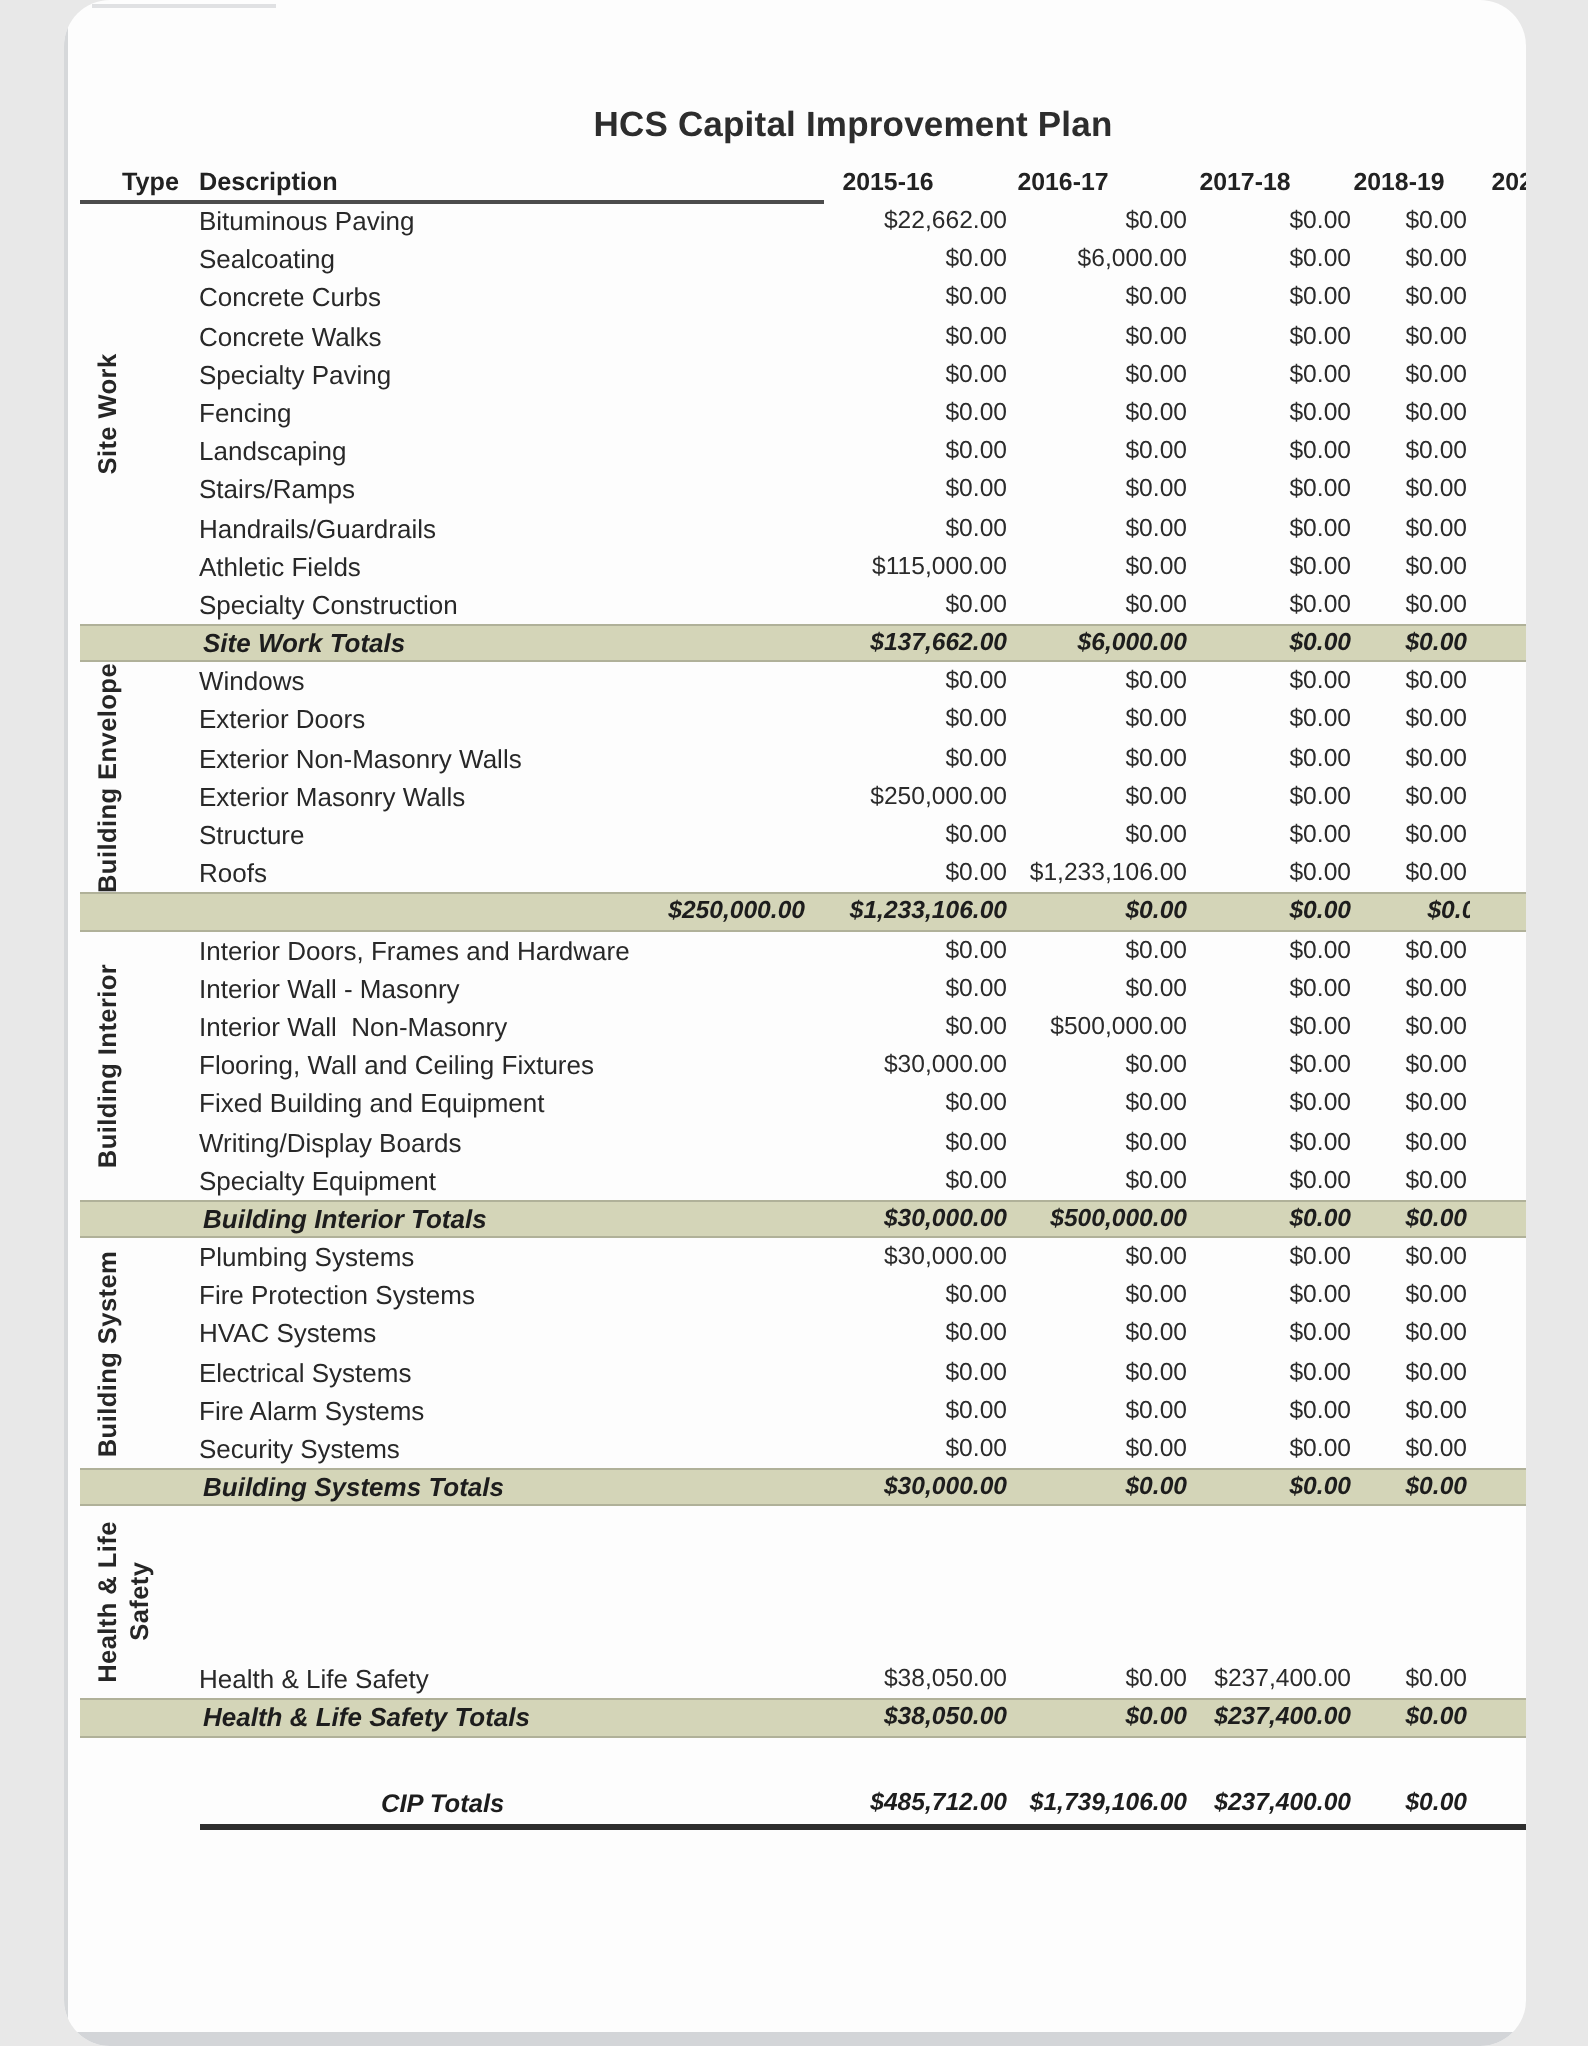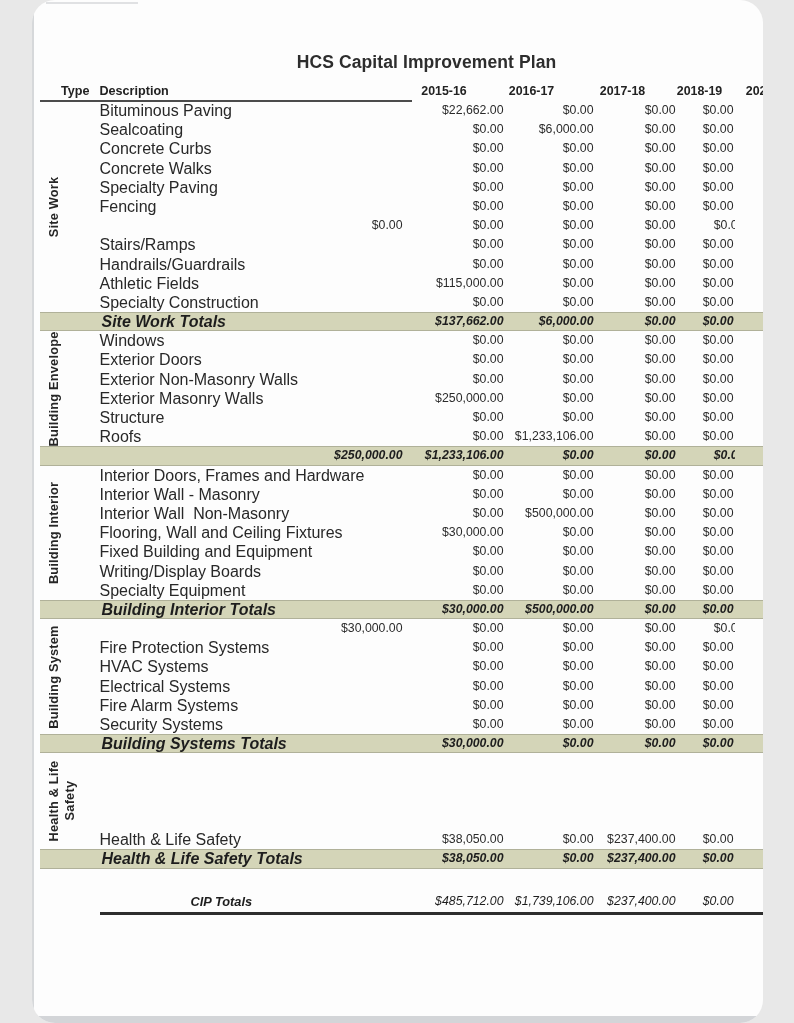--- a/index.html
+++ b/index.html
@@ -12,39 +12,39 @@
   .row{display:grid;grid-template-columns:56px 308px 101px 90px 82px 58px 76px;
        height:19.2px;line-height:19.2px;}
   .row.header{height:19px;line-height:19px;}
   .row.header .hdr{font-weight:bold;font-size:12.6px;color:#222;}
   .cell.type.hdr{text-align:right;padding-right:6px;}
   .cell.desc.hdr{padding-left:4px;}
   .yhdr{text-align:center;font-weight:bold;font-size:12.4px;color:#222;}
   .yhdr.y0{padding-right:20px}.yhdr.y1{padding-right:36px}.yhdr.y2{padding-right:26px}
   .yhdr.y3{padding-right:12px}.yhdr.y4{padding-right:8px}
   .hdr-rule{position:absolute;left:0;top:17.5px;width:372px;height:2px;background:#4c4c4c;}
-  .cell.desc{padding-left:4px;font-size:16px;white-space:pre;color:#282828;overflow:hidden;}
+  .cell.desc{padding-left:4px;font-size:13px;white-space:pre;color:#282828;overflow:hidden;}
   .cell.val{text-align:right;padding-right:1px;font-size:12.3px;color:#2b2b2b;}
   .cell.val.last{overflow:hidden;}
   .cell.val.last .v{display:inline-block;margin-right:-11px;}
   .row.band{background:var(--band,#d4d5b8);
             border-top:1px solid var(--band-border,#b0b199);
             border-bottom:1px solid var(--band-border,#b0b199);
             box-sizing:border-box;line-height:17px;}
   .row.band .cell.desc{padding-left:6px;font-weight:bold;font-style:italic;color:#1d1d1d;}
   .row.band .cell.val{font-weight:bold;font-style:italic;color:#1d1d1d;}
   .section-rows{position:relative;}
   .type-label{position:absolute;left:6px;top:50%;
               transform:translateY(-50%) rotate(180deg);
               writing-mode:vertical-rl;text-align:center;
               font-weight:bold;font-size:12.8px;color:#262626;
               white-space:pre;line-height:16px;letter-spacing:0.2px;}
   #grand-wrap{margin-top:23px;}
   .row.grand .cell.desc{padding-left:95px;font-weight:bold;font-style:italic;font-size:12.8px;color:#1d1d1d;}
-  .row.grand .cell.val{font-weight:normal;font-style:italic;color:#1d1d1d;text-align:right;}
+  .row.grand .cell.val{font-weight:bold;font-style:italic;color:#1d1d1d;text-align:right;}
   .grand-rule{margin-left:60px;width:711px;height:3px;background:#2e2e2e;margin-top:1px;}
   .pagenum{position:absolute;left:722px;top:983px;width:30px;text-align:center;
            font-size:11.5px;color:#3a3a3a;}
   .edge-left{position:absolute;left:0;top:0;width:2px;height:1023px;background:#d6d8da;}
   .edge-bottom{position:absolute;left:0;top:1016px;width:794px;height:7px;background:#d3d5d8;}
   .edge-right{position:absolute;left:780px;top:0;width:2px;height:1016px;background:#caccd0;}
   .edge-right-outer{position:absolute;left:791px;top:0;width:1px;height:1016px;background:#e4e5e7;}
   .artifact-top{position:absolute;left:14px;top:2px;width:92px;height:2px;background:#e0e1e3;}
 </style>
 </head>
@@ -118,20 +118,21 @@
               <div class="cell type"></div>
               <div class="cell desc"><span class="lbl">Fencing</span></div>
               <div class="cell val"><span class="v">$0.00</span></div>
               <div class="cell val"><span class="v">$0.00</span></div>
               <div class="cell val"><span class="v">$0.00</span></div>
               <div class="cell val"><span class="v">$0.00</span></div>
               <div class="cell val last"><span class="v">$0.00</span></div>
             </div>
             <div class="row">
               <div class="cell type"></div>
+              <div class="cell desc"><span class="lbl">Landscaping</span></div>
               <div class="cell val"><span class="v">$0.00</span></div>
               <div class="cell val"><span class="v">$0.00</span></div>
               <div class="cell val"><span class="v">$0.00</span></div>
               <div class="cell val"><span class="v">$0.00</span></div>
               <div class="cell val last"><span class="v">$0.00</span></div>
             </div>
             <div class="row">
               <div class="cell type"></div>
               <div class="cell desc"><span class="lbl">Stairs/Ramps</span></div>
               <div class="cell val"><span class="v">$0.00</span></div>
@@ -320,20 +321,21 @@
             <div class="cell val"><span class="v">$0.00</span></div>
             <div class="cell val"><span class="v">$0.00</span></div>
             <div class="cell val last"><span class="v">$0.00</span></div>
           </div>
         </div>
         <div class="section">
           <div class="section-rows">
             <div class="type-label">Building System</div>
             <div class="row">
               <div class="cell type"></div>
+              <div class="cell desc"><span class="lbl">Plumbing Systems</span></div>
               <div class="cell val"><span class="v">$30,000.00</span></div>
               <div class="cell val"><span class="v">$0.00</span></div>
               <div class="cell val"><span class="v">$0.00</span></div>
               <div class="cell val"><span class="v">$0.00</span></div>
               <div class="cell val last"><span class="v">$0.00</span></div>
             </div>
             <div class="row">
               <div class="cell type"></div>
               <div class="cell desc"><span class="lbl">Fire Protection Systems</span></div>
               <div class="cell val"><span class="v">$0.00</span></div>

